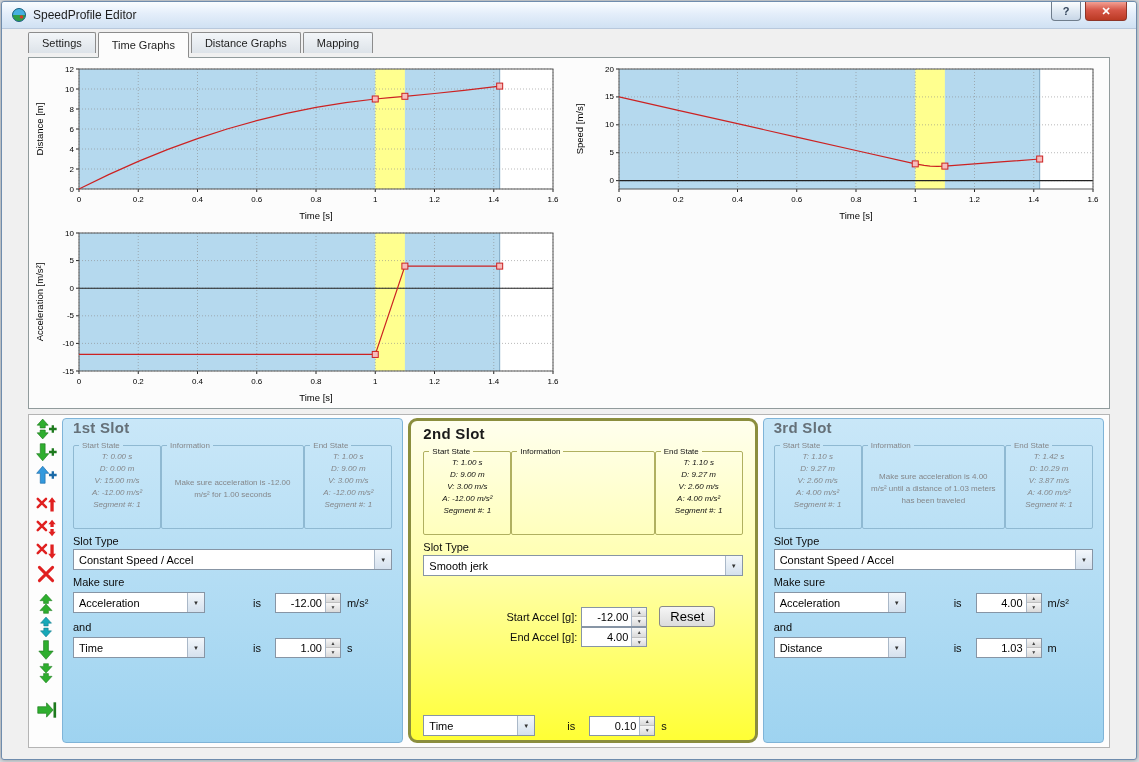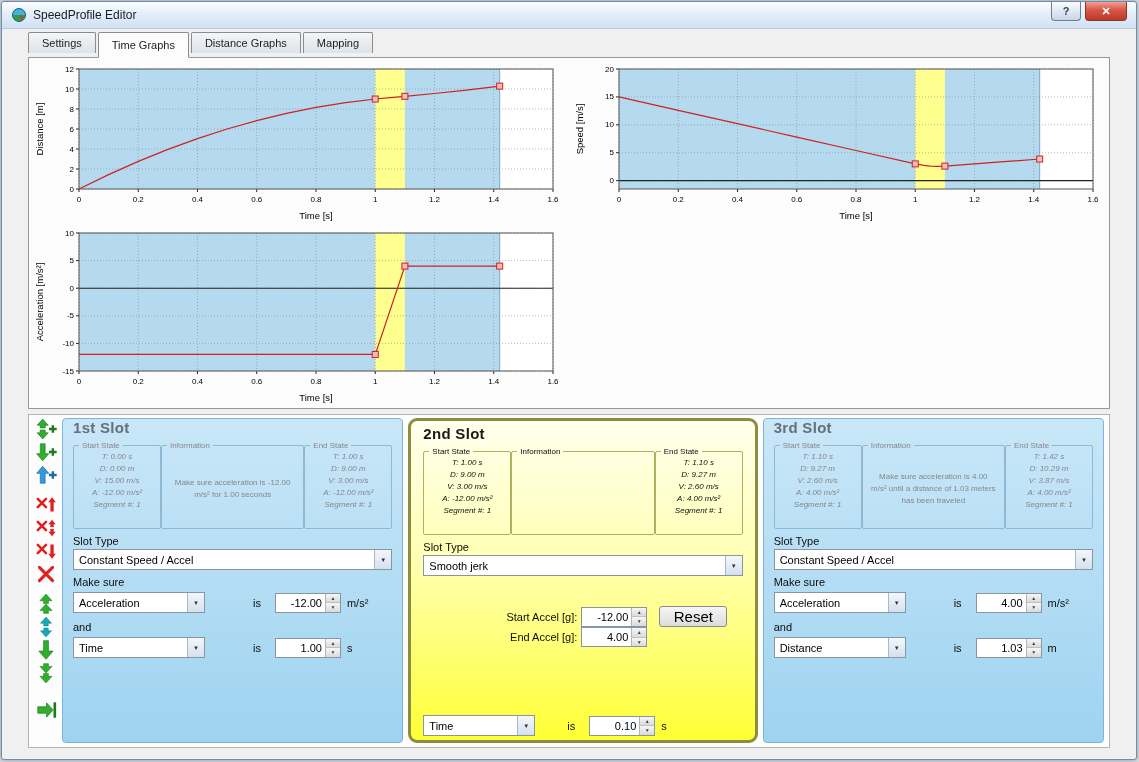--- a/index.html
+++ b/index.html
@@ -66,21 +66,21 @@
   .spin-btns{width:15px;display:flex;flex-direction:column;border-left:1px solid #aab8c8}
   .spin-btns span{flex:1;display:flex;align-items:center;justify-content:center;font-size:5px;color:#444;
     background:linear-gradient(#f7f7f7,#dadada);cursor:pointer}
   .spin-btns span + span{border-top:1px solid #c0c0c0}
   .unit{font-size:11px;margin-left:6px;color:#0d0d0d}
 
   .accel-rows{margin-top:30px;display:flex;flex-direction:column;flex:none}
   .accel-row{display:flex;align-items:center;padding-left:46px}
   .accel-row .alabel{width:108px;text-align:right;font-size:11px;margin-right:4px;color:#0d0d0d}
   .accel-row .spin{margin-left:0}
-  .reset-btn{width:68px;height:21px;margin-left:12px;font-size:15px;display:flex;align-items:center;justify-content:center;
+  .reset-btn{width:56px;height:21px;margin-left:12px;font-size:13px;display:flex;align-items:center;justify-content:center;
     background:linear-gradient(#f6f6f6,#dcdcdc);border:1px solid #8a8a8a;border-radius:3px;cursor:pointer;color:#000}
   .bottom-row{margin-top:auto;display:flex;align-items:center;flex:none}
   .bottom-row .combo{width:112px}
   .bottom-row .is-lbl{margin-left:32px}
 </style>
 </head>
 <body>
 
 <div class="window">
 

